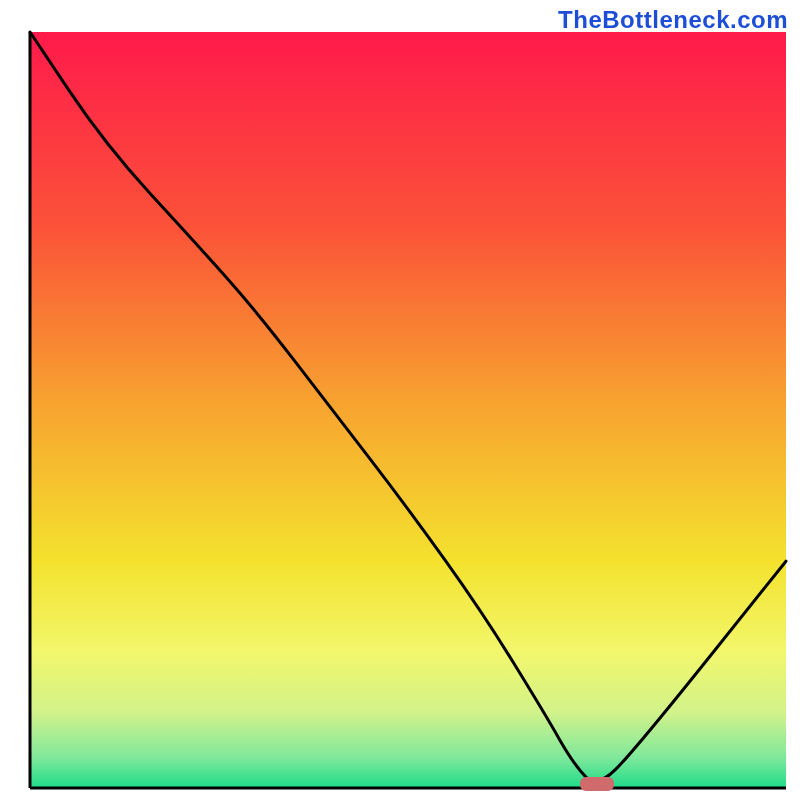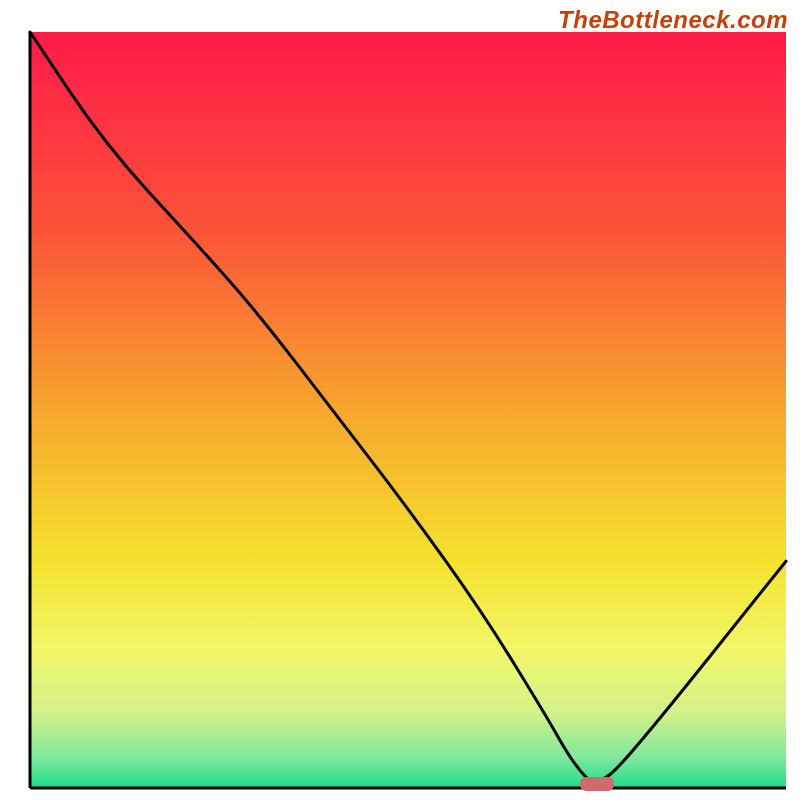--- a/index.html
+++ b/index.html
@@ -14,23 +14,22 @@
     position: relative;
     width: 800px;
     height: 800px;
   }
   .watermark {
     position: absolute;
     top: 6px;
     right: 12px;
     font-size: 24px;
     font-weight: bold;
-    color: #c2410c;
+    color: #1d4ed8;
     letter-spacing: 0.5px;
-    font-style: italic;
   }
   svg.chart {
     position: absolute;
     left: 0;
     top: 0;
     width: 800px;
     height: 800px;
   }
 </style>
 </head>

